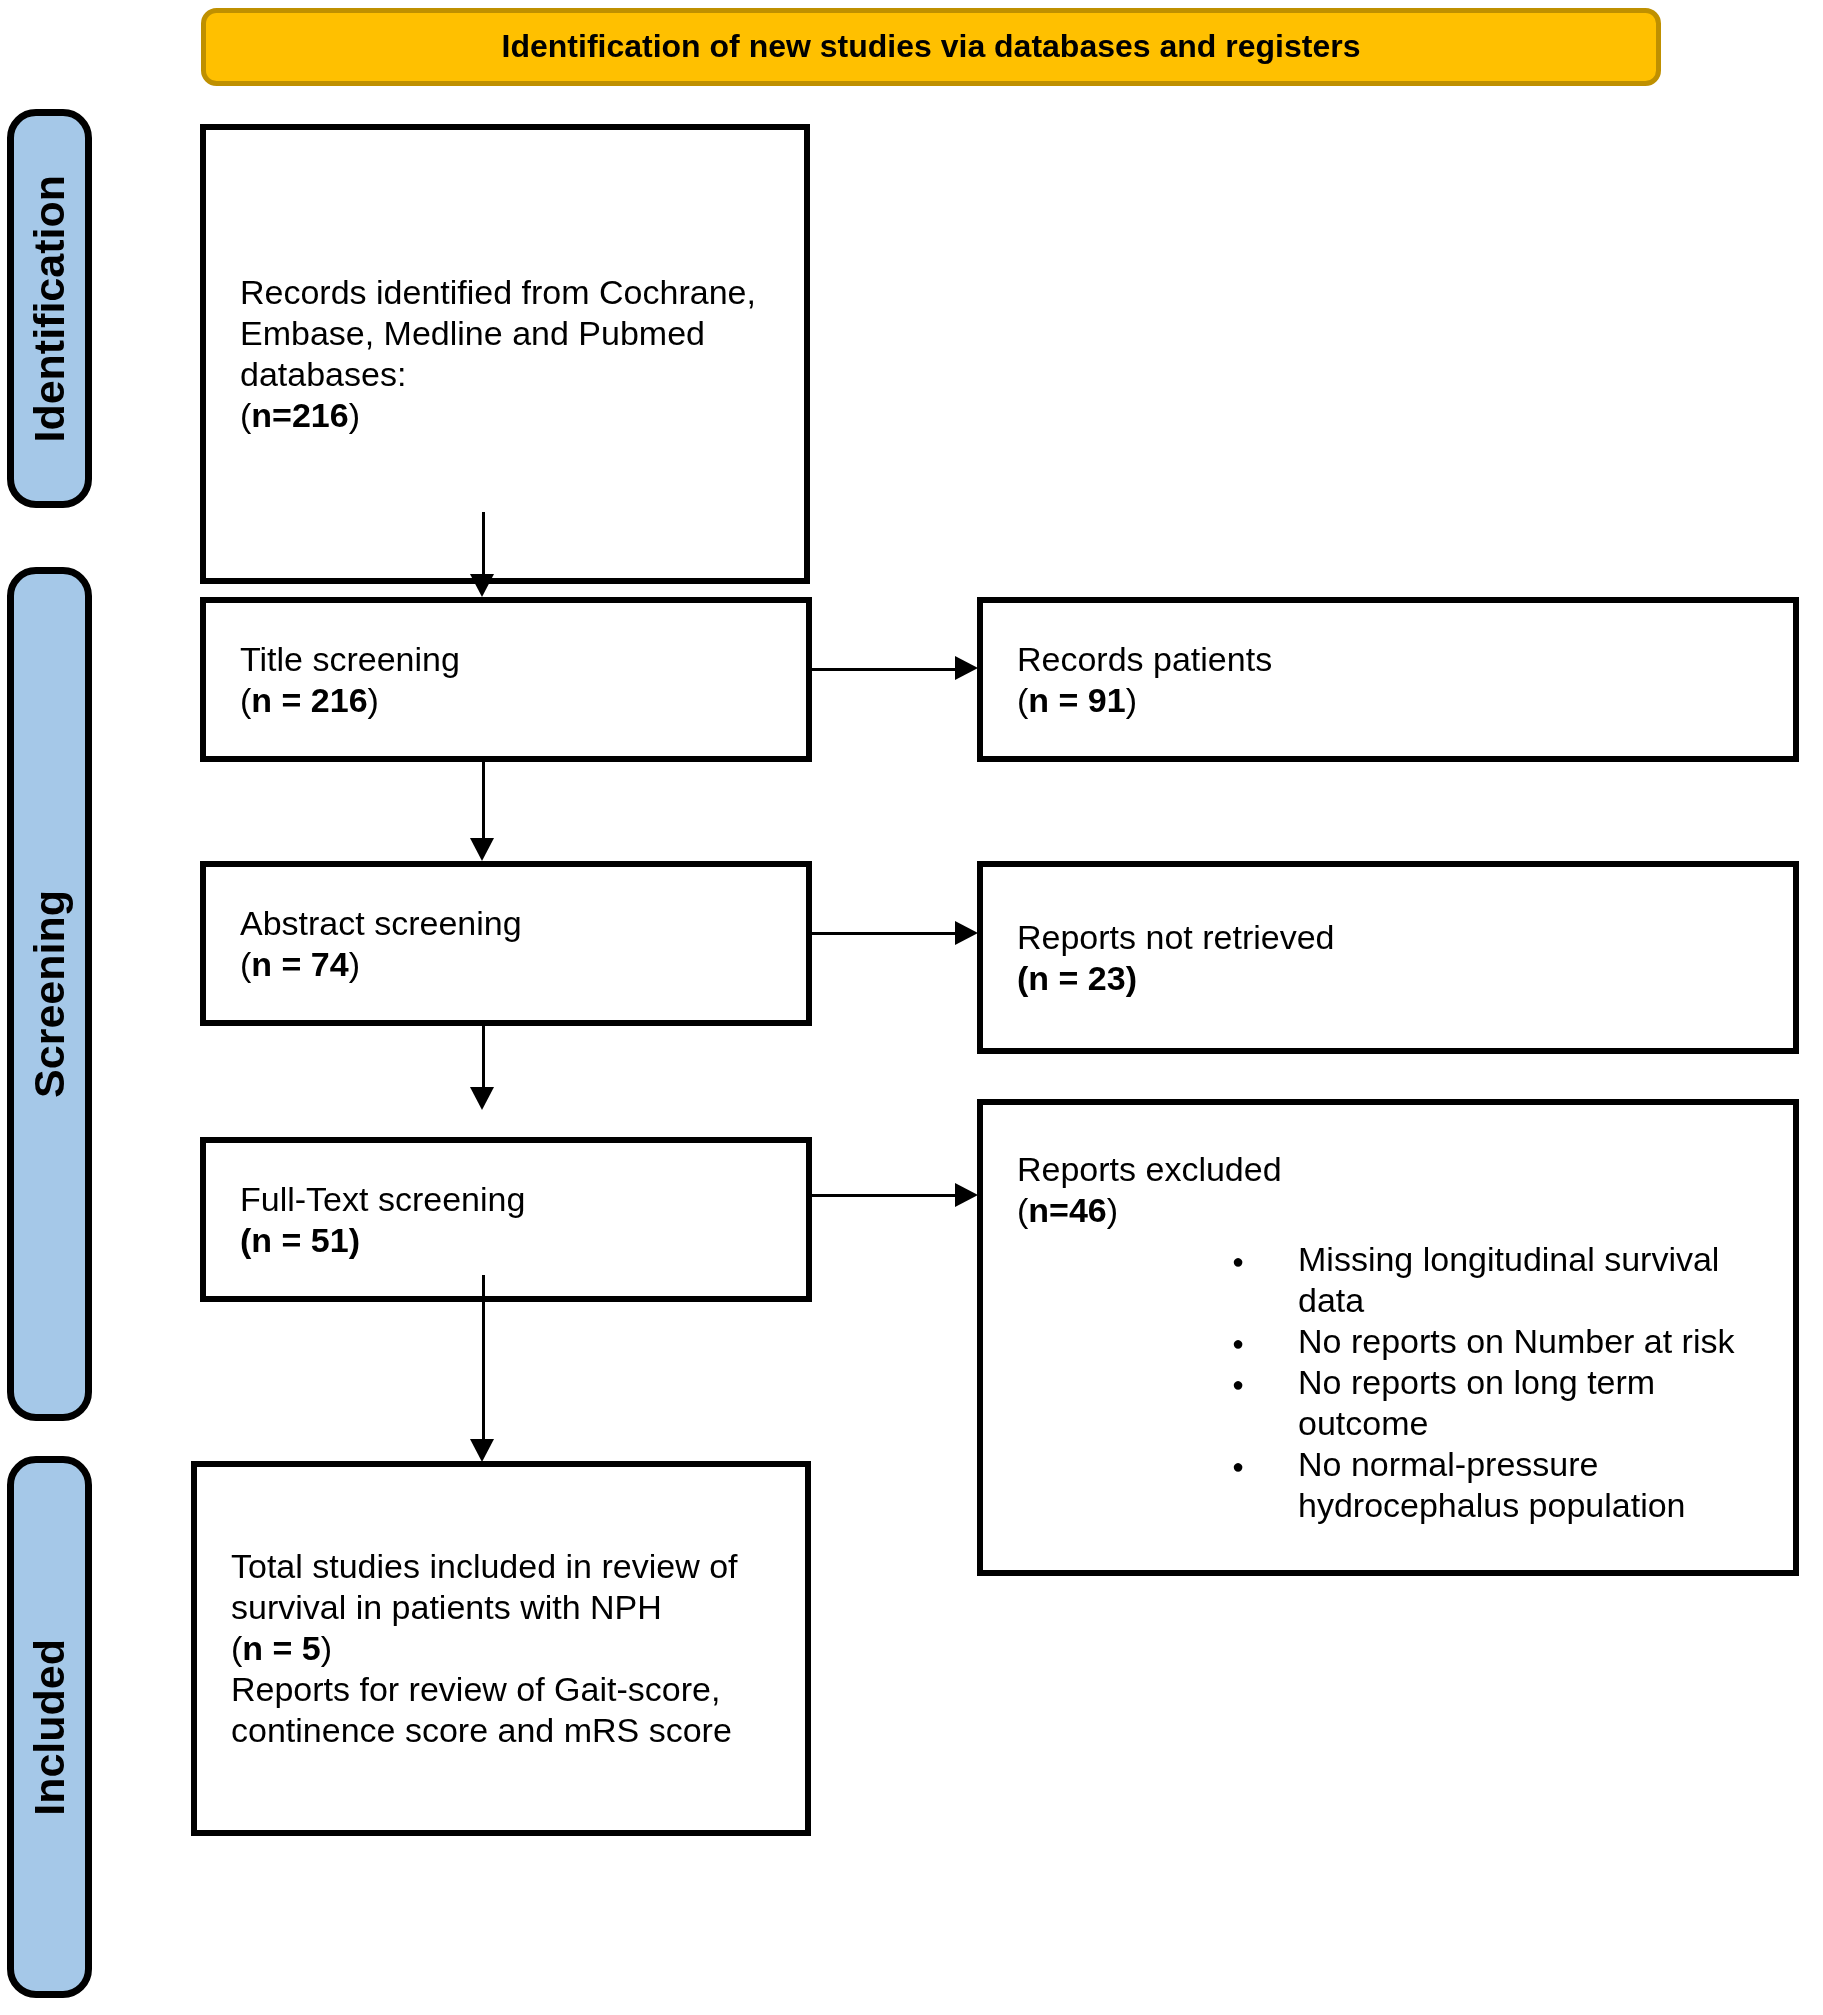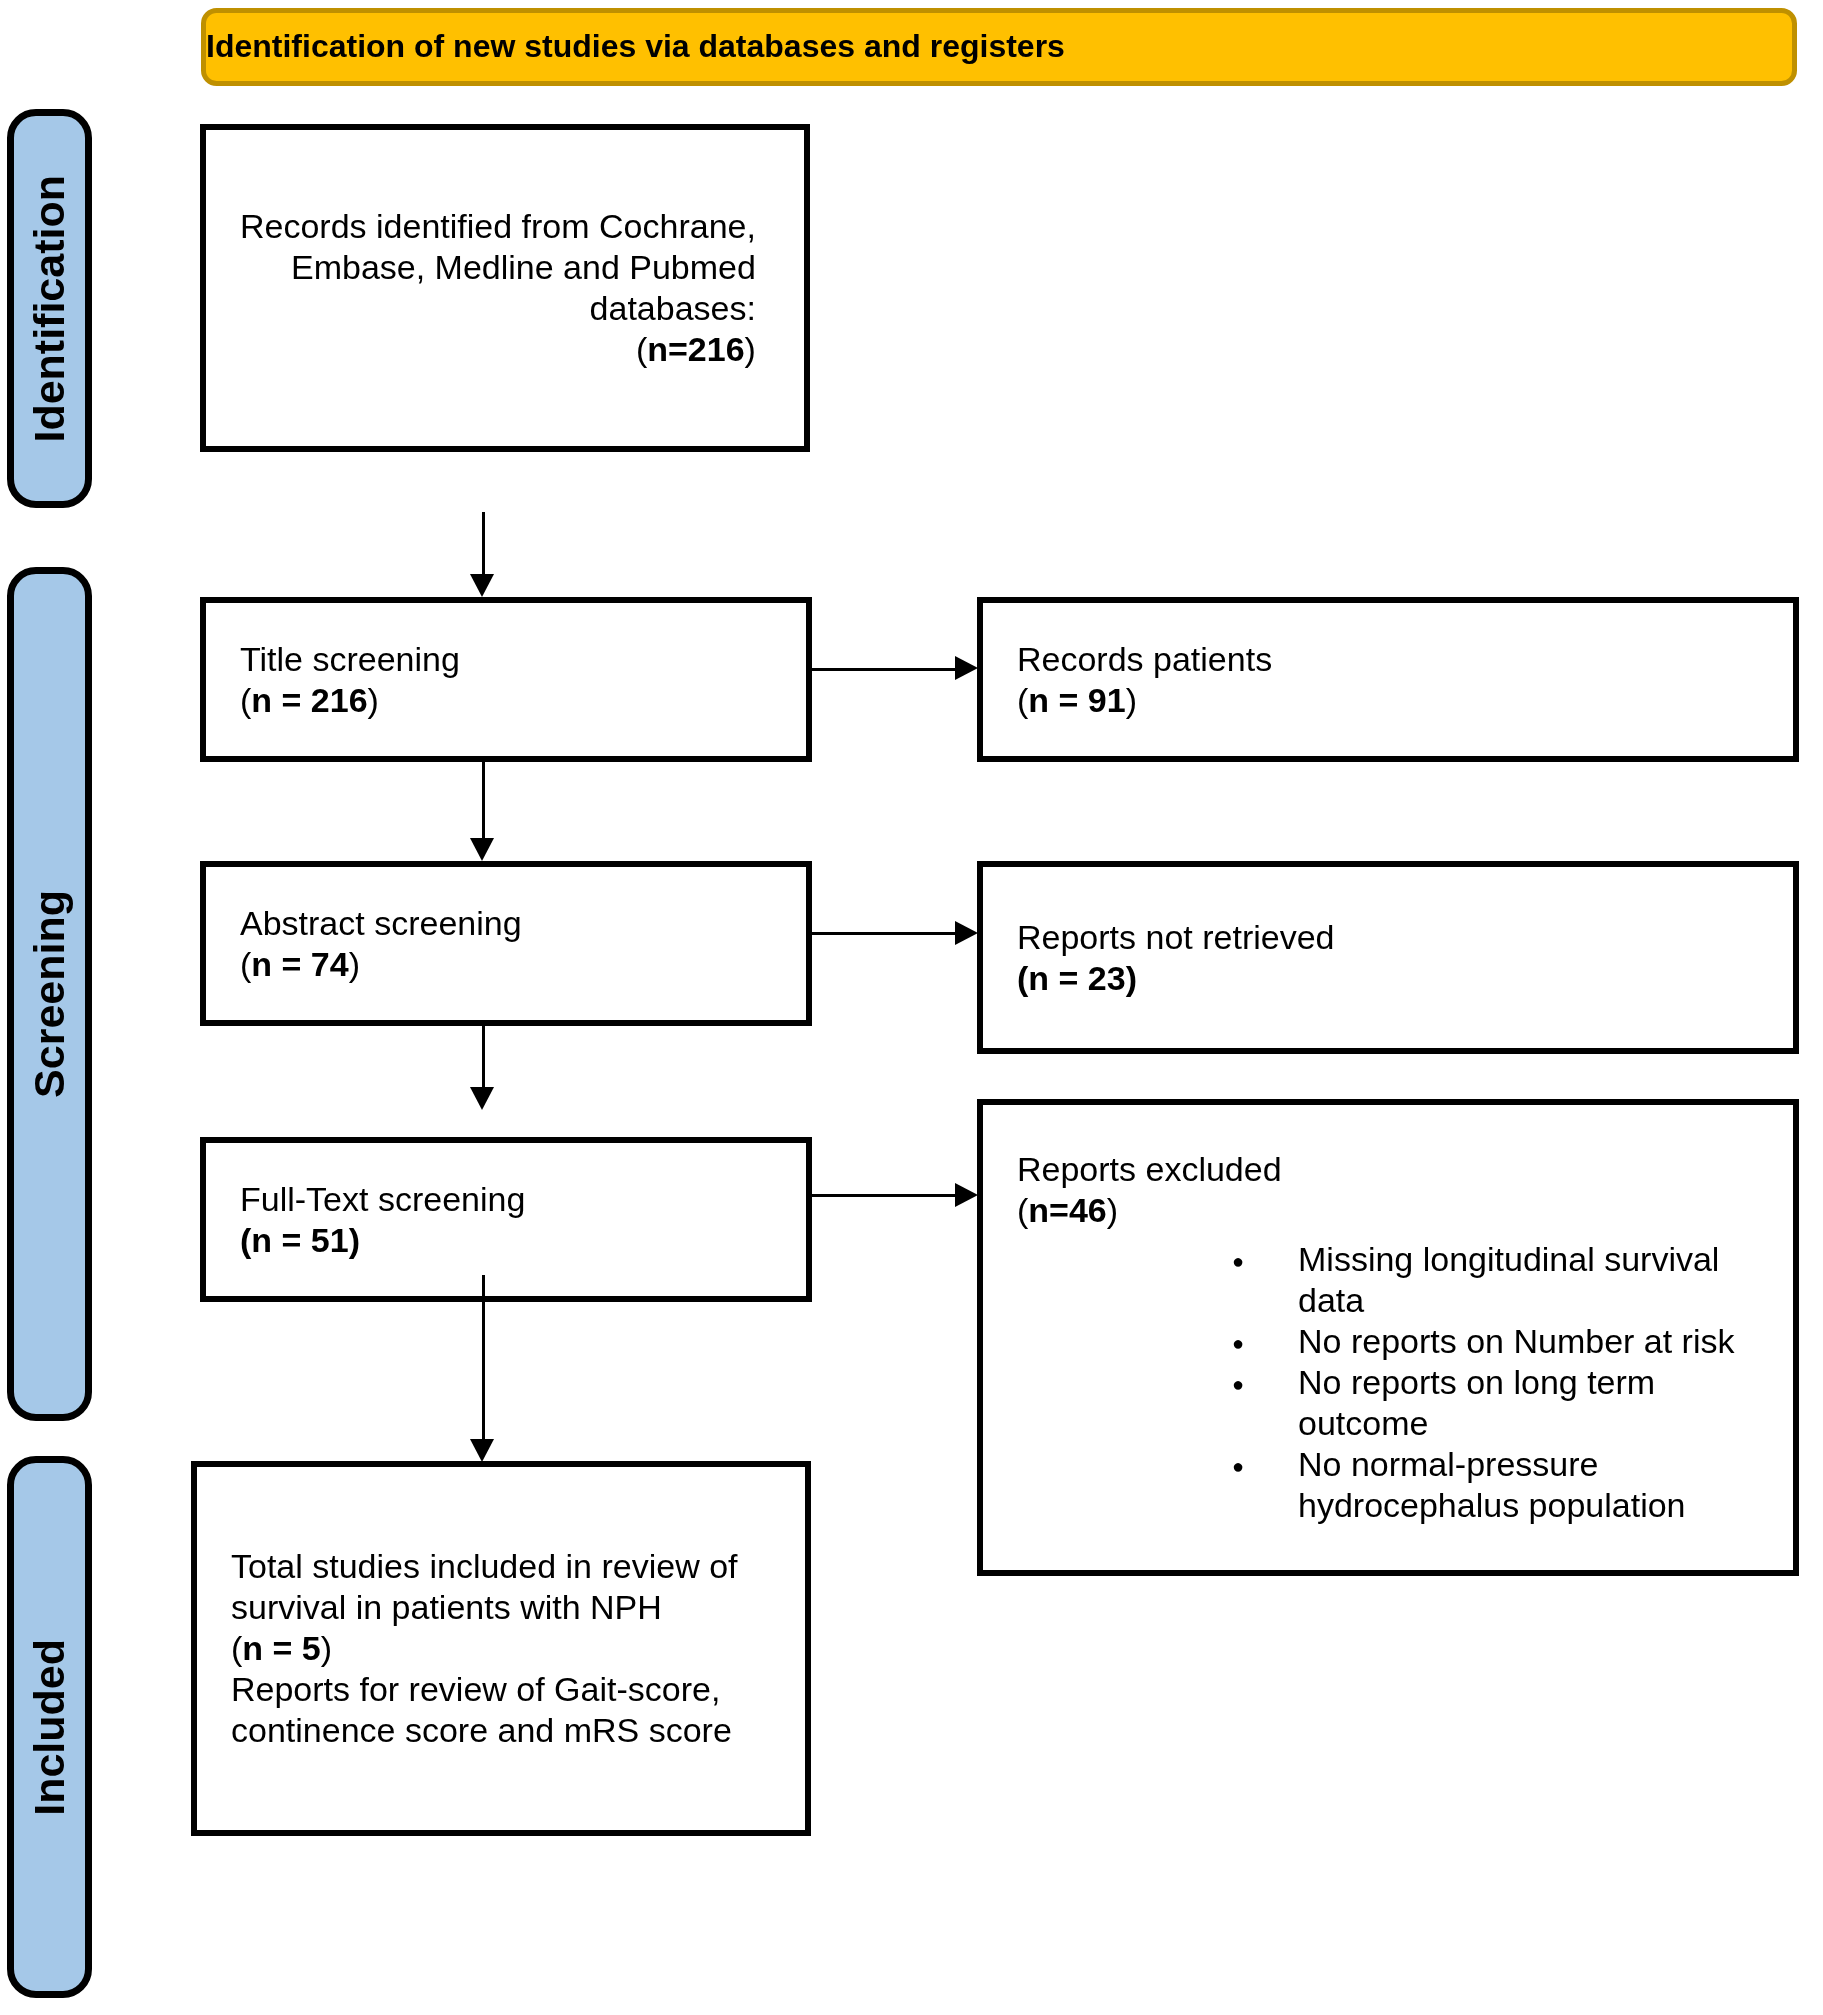--- a/index.html
+++ b/index.html
@@ -6,26 +6,26 @@
   .canvas{
     position:relative;
     width:1823px;height:2015px;
     background:#ffffff;
     font-family:"Liberation Sans", sans-serif;
     color:#000;
     overflow:hidden;
   }
   
   .banner{
-    position:absolute;left:201px;top:7.8px;width:1596px;height:78px;
+    position:absolute;left:201px;top:7.8px;width:1460px;height:78px;
     background:var(--banner-bg,#FFC000);
     border:5px solid var(--banner-border,#BF9000);
     border-radius:15.6px;
     box-sizing:border-box;
-    display:flex;align-items:center;
+    display:flex;align-items:center;justify-content:center;
     font-size:32px;font-weight:bold;
   }
   
   .stage{
     position:absolute;left:6.7px;width:85px;
     background:var(--stage-bg,#A5C8E8);
     border:7.2px solid #000;border-radius:29px;
     box-sizing:border-box;
     display:flex;align-items:center;justify-content:center;
     font-size:43px;font-weight:bold;
@@ -36,21 +36,21 @@
   .label-included{top:1456px;height:542px;}
   
   .box{
     position:absolute;
     background:#fff;border:6.1px solid #000;
     box-sizing:border-box;
     display:flex;align-items:center;
     font-size:34px;line-height:41px;
   }
   .box-content{padding:0 22px 0 34px;}
-  .box1{left:200px;top:124px;width:610px;height:328px;text-align:right;}
+  .box1{left:200px;top:124px;width:610px;height:460px;}
   .box2{left:200px;top:597px;width:612px;height:165px;}
   .rbox2{left:977px;top:597px;width:822px;height:165px;}
   .box3{left:200px;top:861px;width:612px;height:165px;}
   .rbox3{left:977px;top:861px;width:822px;height:193px;}
   .box4{left:200px;top:1110px;width:612px;height:165px;margin-top:27px;}
   .rbox4{left:977px;top:1099px;width:822px;height:477px;}
   .box5{left:191px;top:1461px;width:620px;height:375px;}
   .nline b{font-weight:bold;}
   
   .bullets{list-style:none;margin:7.8px 0 0 0;padding:0 0 0 281px;}

